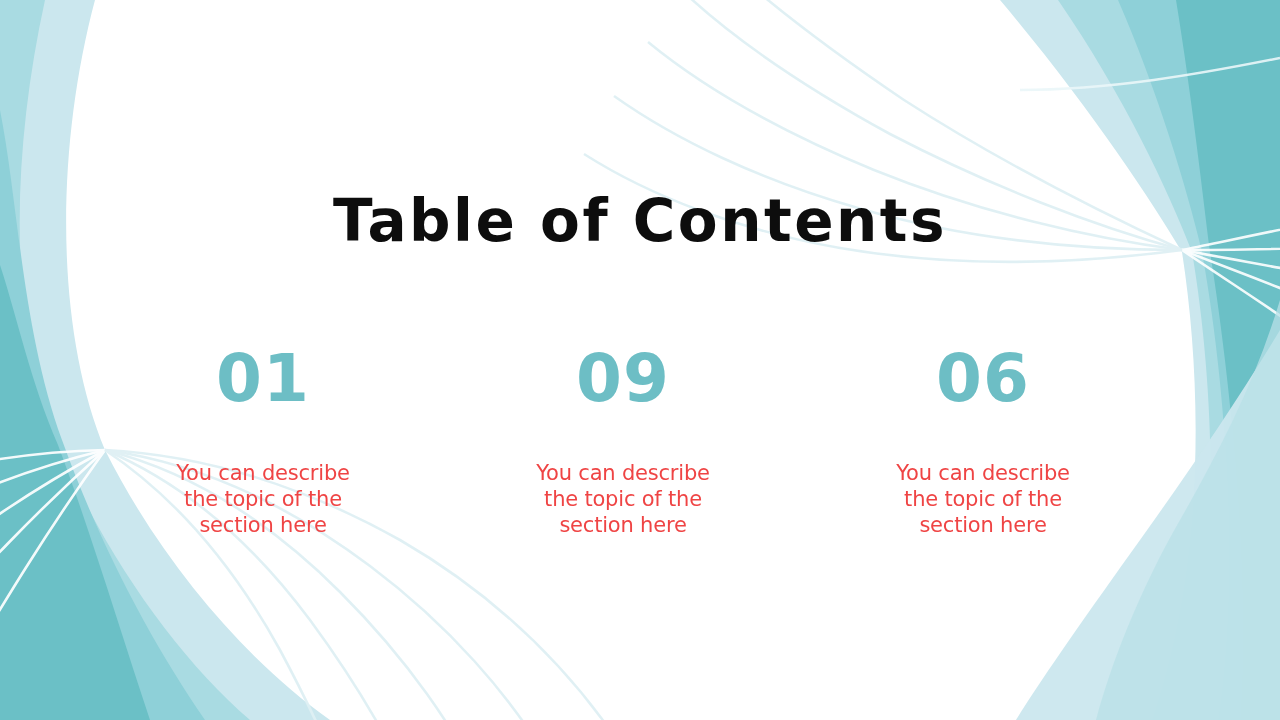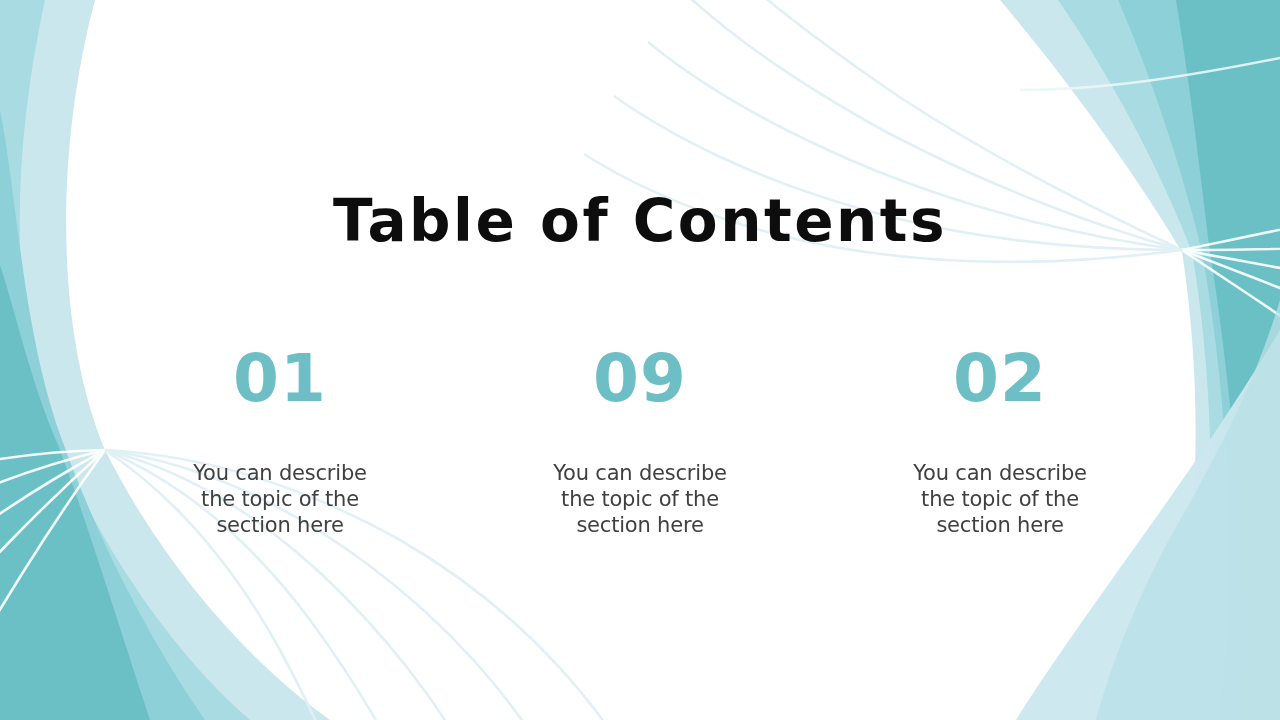--- a/index.html
+++ b/index.html
@@ -40,21 +40,21 @@
     font-family: "DejaVu Sans", sans-serif;
     font-weight: bold;
     font-size: 58px;
     letter-spacing: 2.5px;
     color: #0d0d0d;
     line-height: 1.05;
     white-space: nowrap;
   }
   .columns {
     position: absolute;
-    left: 130px;
+    left: 113px;
     top: 318px;
     width: 1020px;
     display: flex;
     flex-direction: row;
     justify-content: space-between;
     align-items: flex-start;
   }
   .column {
     width: 300px;
     display: flex;
@@ -73,21 +73,21 @@
   }
   .col-desc {
     margin-top: 48px;
     width: 190px;
     text-align: center;
     font-family: "DejaVu Sans", sans-serif;
     font-weight: 400;
     font-size: 21px;
     line-height: 1.24;
     letter-spacing: -0.2px;
-    color: #404040;
+    color: #ef4444;
   }
 </style>
 </head>
 <body>
 
 <div id="slide">
 
   <svg id="bg-decor" viewBox="0 0 1280 720" width="1280" height="720" xmlns="http://www.w3.org/2000/svg" preserveAspectRatio="none">
     <defs>
       <clipPath id="slideclip">
@@ -199,19 +199,19 @@
         <div class="col-number">01</div>
         <div class="col-desc">You can describe the topic of the section here</div>
       </div>
 
       <div class="column">
         <div class="col-number">09</div>
         <div class="col-desc">You can describe the topic of the section here</div>
       </div>
 
       <div class="column">
-        <div class="col-number">02</div>
+        <div class="col-number">06</div>
         <div class="col-desc">You can describe the topic of the section here</div>
       </div>
 
     </div>
   </div>
 </div>
 
 </body></html>

